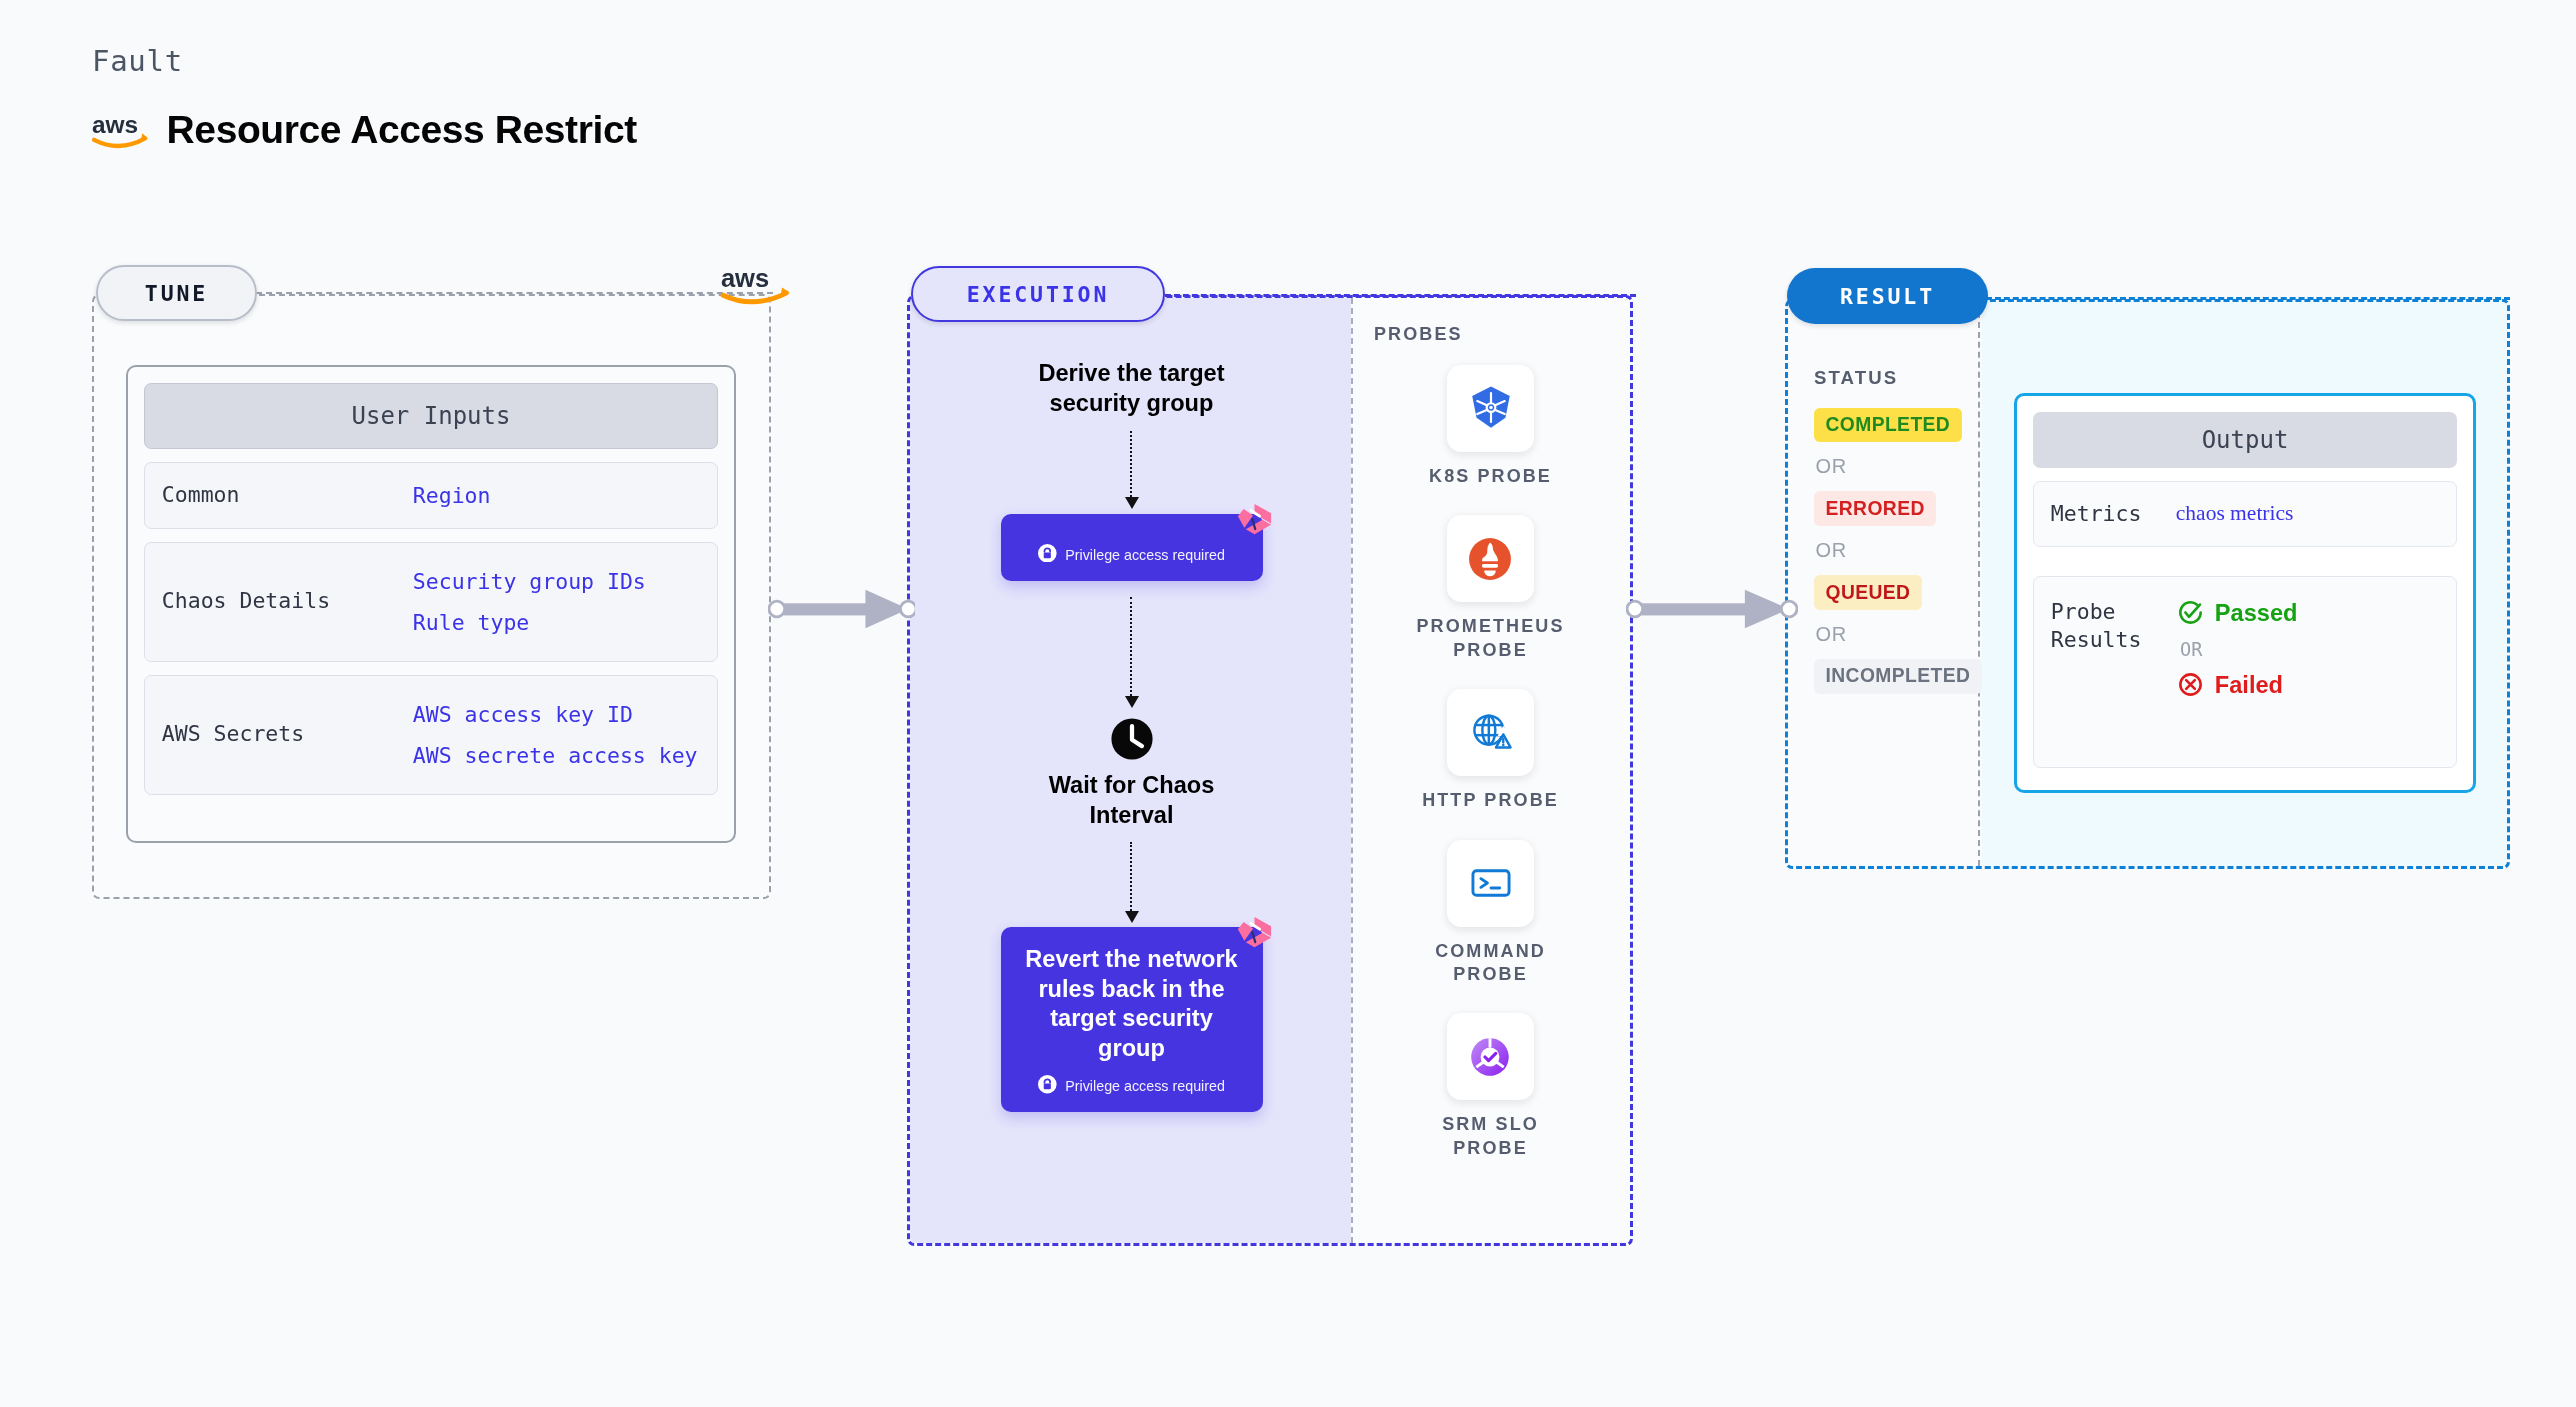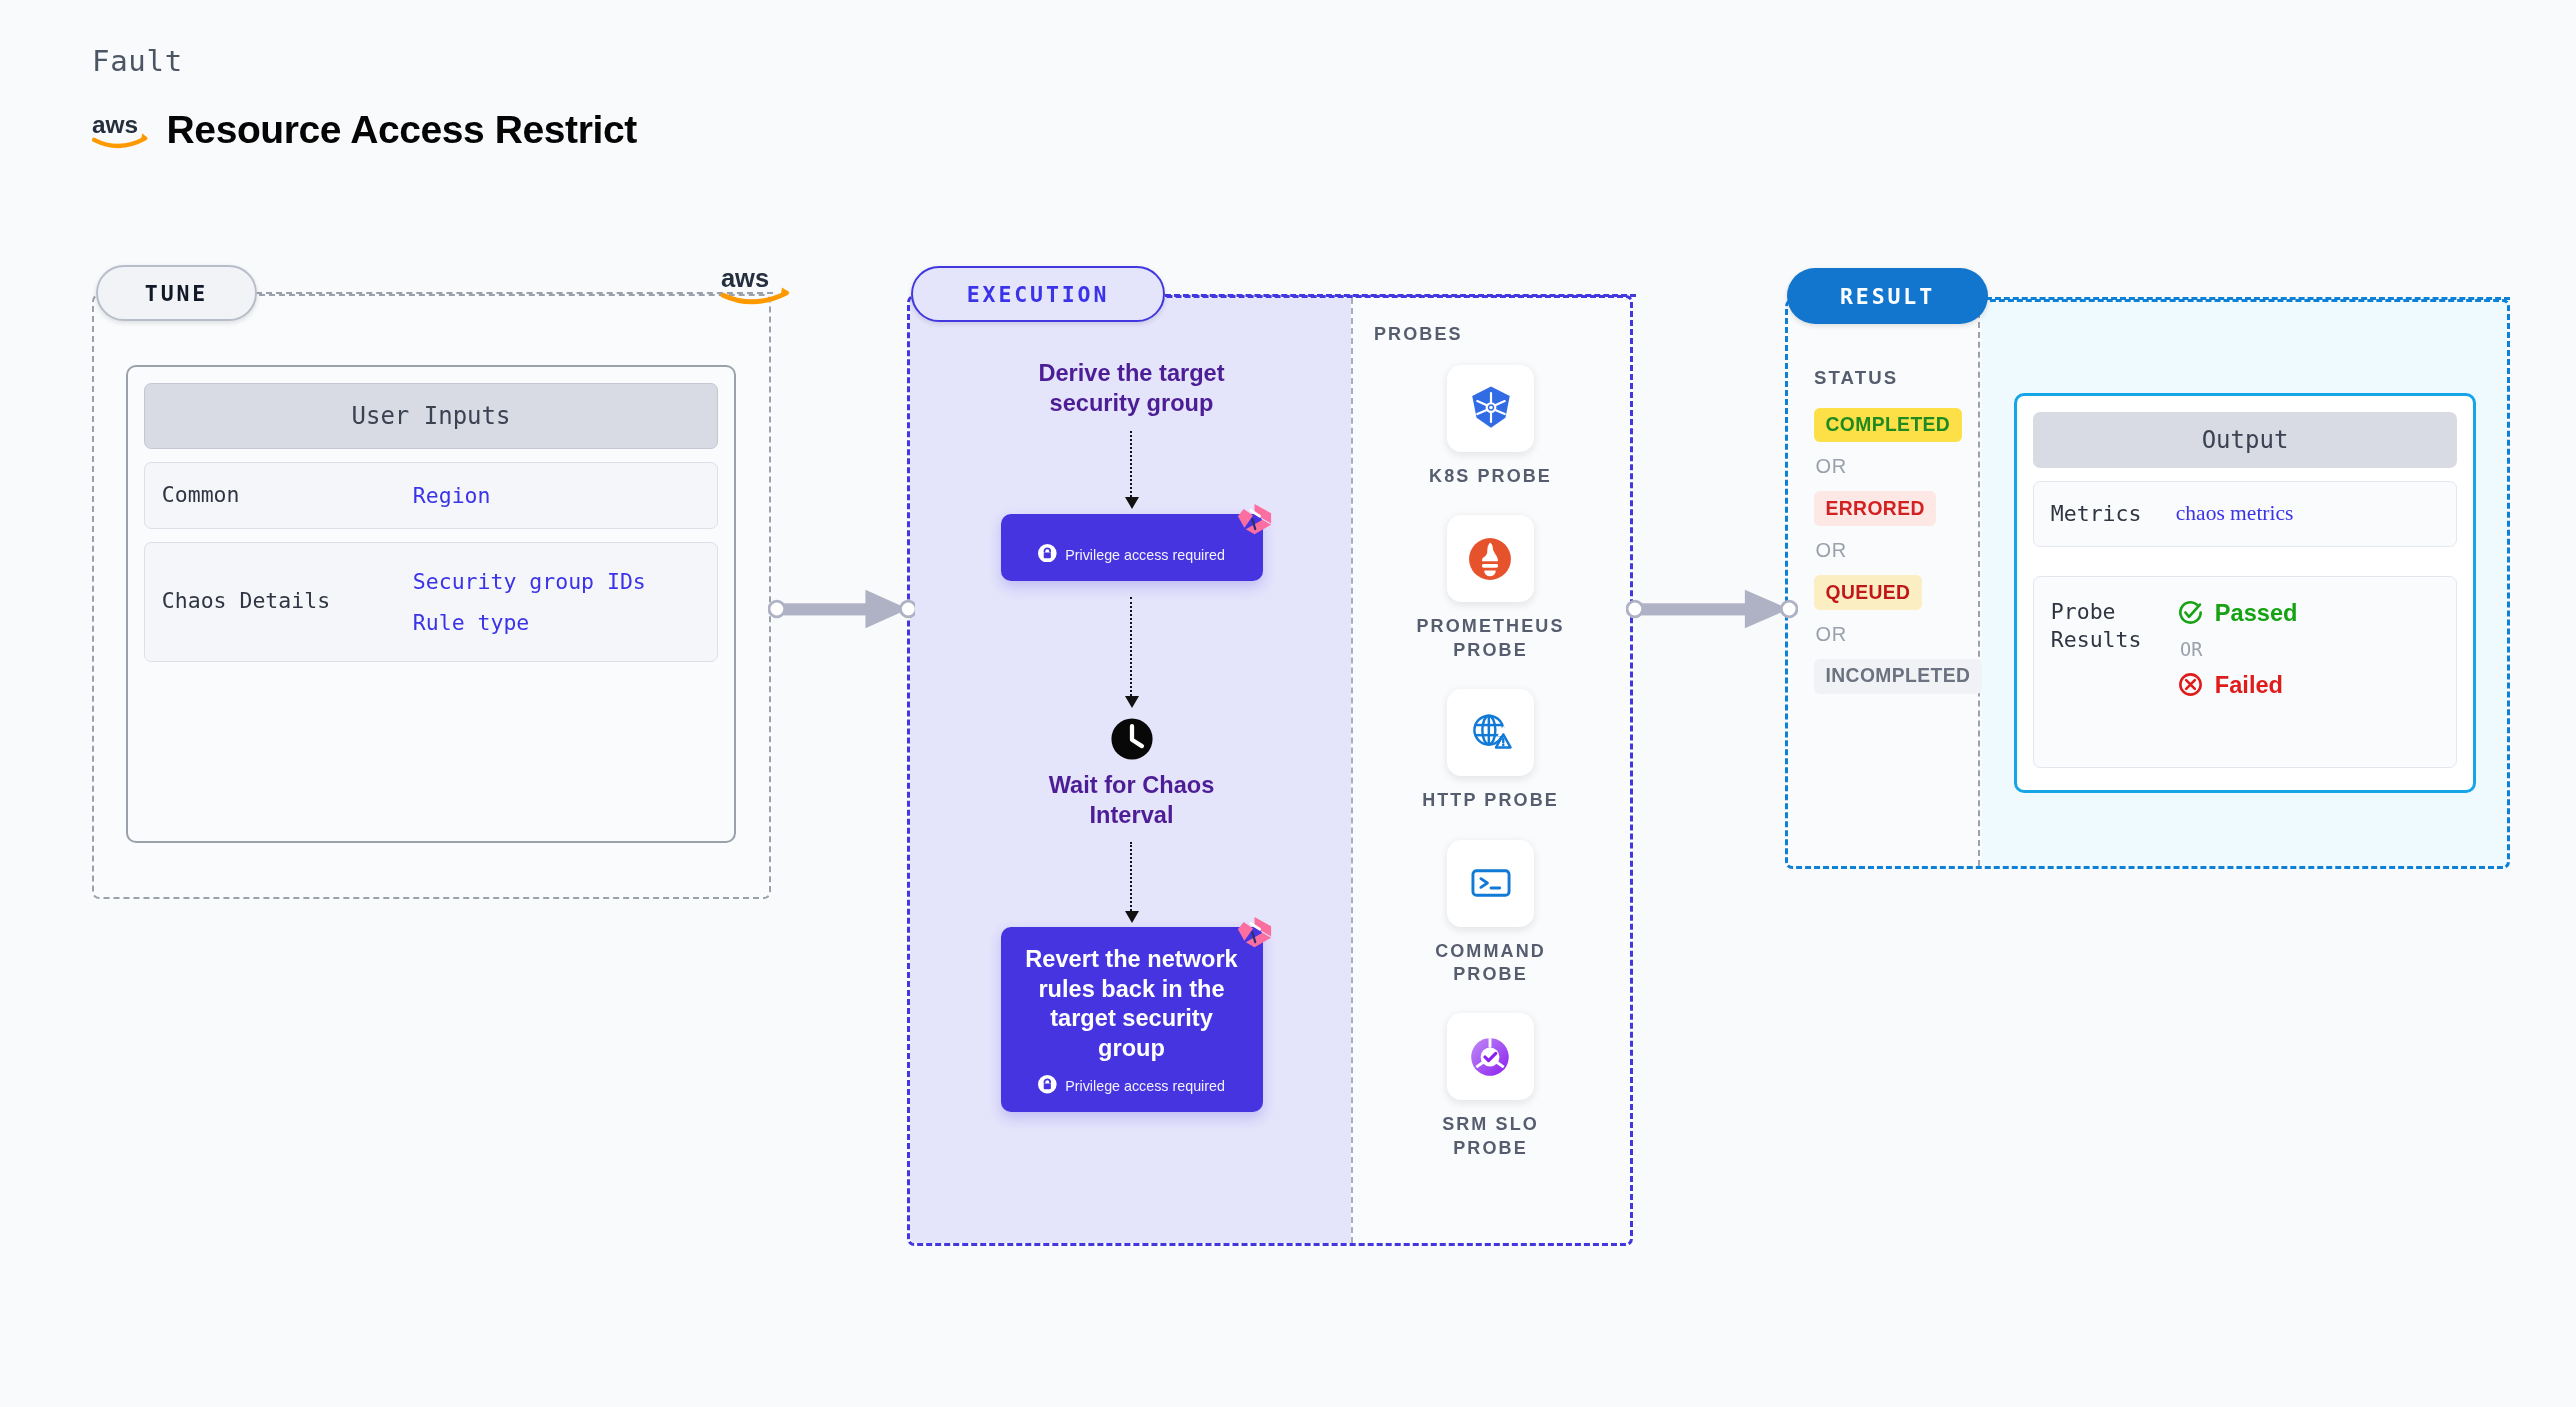--- a/index.html
+++ b/index.html
@@ -174,21 +174,21 @@
     left: 924px; top: 358px;
     width: 415px;
     display: flex;
     flex-direction: column;
     align-items: center;
     z-index: 3;
   }
   .step-text {
     font-size: 23.6px;
     font-weight: bold;
-    color: #4c1d95;
+    color: #000000;
     text-align: center;
     line-height: 1.28;
   }
   .v-arrow {
     width: 2.9px;
     display: flex;
     flex-direction: column;
     align-items: center;
   }
   .v-arrow .line {
@@ -429,20 +429,27 @@
   </div>
 
   <div class="input-row h2">
     <div class="row-key">Chaos Details</div>
     <div class="row-vals">
       <div class="row-val">Security group IDs</div>
       <div class="row-val">Rule type</div>
     </div>
   </div>
 
+  <div class="input-row h2">
+    <div class="row-key">AWS Secrets</div>
+    <div class="row-vals">
+      <div class="row-val">AWS access key ID</div>
+      <div class="row-val">AWS secrete access key</div>
+    </div>
+  </div>
 </div>
 
 <div class="connector" style="left:768px; top:584px;">
   <svg width="147" height="50" viewBox="0 0 205 70">
     <circle cx="12" cy="35" r="11" fill="#ffffff" stroke="#aeb2c4" stroke-width="4"></circle>
     <rect x="22" y="27" width="120" height="17" fill="#aeb2c4"></rect>
     <path d="M136 8 L196 35 L136 62 Z" fill="#aeb2c4"></path>
     <circle cx="196" cy="35" r="11" fill="#ffffff" stroke="#aeb2c4" stroke-width="4"></circle>
   </svg>
 </div>

